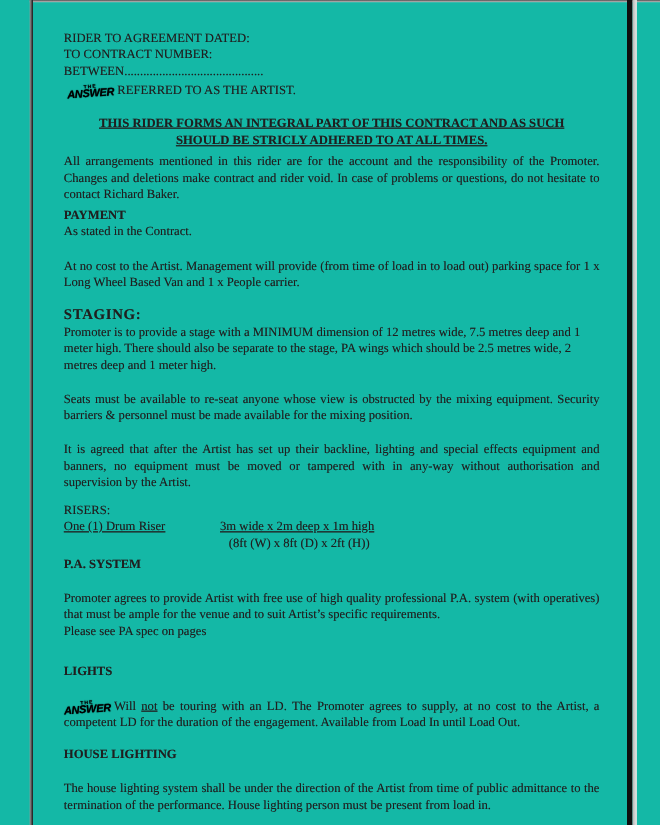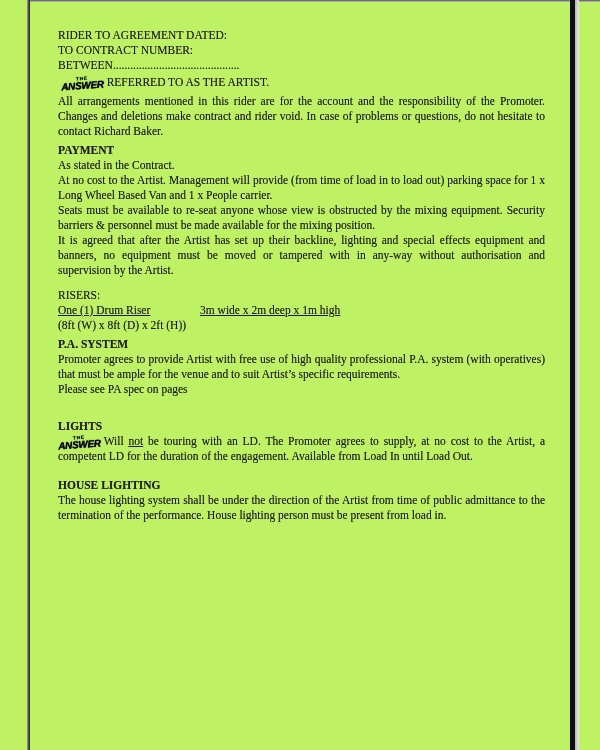--- a/index.html
+++ b/index.html
@@ -1,73 +1,79 @@
 <!DOCTYPE html>
 <html><head>
 <meta charset="utf-8">
 <style>
   html,body{margin:0;padding:0;background:#ffffff;}
-  .page{position:relative;width:600px;height:750px;background:#bef264;overflow:hidden;
+  .page{position:relative;width:600px;height:750px;background:#14b8a6;overflow:hidden;
         font-family:"Liberation Serif",serif;color:#1f1f1f;
         text-shadow:0 0 0.4px rgba(40,40,40,.55);}
   .edge-left{position:absolute;left:27px;top:0;bottom:0;width:3px;
              background:linear-gradient(to right,#9a9a9a,#161616);}
   .edge-right{position:absolute;left:570px;top:0;bottom:0;width:5px;background:#0e0e0e;}
   .edge-right-gray{position:absolute;left:575px;top:0;bottom:0;width:4px;
              background:linear-gradient(to right,#b5b5b5,#e9e9e9);}
   .edge-top{position:absolute;left:27px;right:0;top:0;height:2px;
              background:linear-gradient(to bottom,#4f4f4f,#c9c9c9);}
   .content{position:absolute;left:58px;top:28px;width:487px;font-size:11.5px;line-height:15px;}
   p{margin:0;}
   .b{font-weight:normal;}
   .u{text-decoration:underline;}
-  .just{text-align:justify;}
+  .just{text-align:justify;margin-top:16px;}
   .notice{margin-top:14px;text-align:center;font-weight:bold;font-size:11.5px;line-height:16px;
           text-decoration:underline;}
   .sec-heading{font-weight:bold;margin-top:4px;}
   .staging-heading{font-weight:bold;font-size:13.5px;letter-spacing:.6px;margin-top:12px;line-height:18px;}
   .mt2{margin-top:2px;}
   .mt4{margin-top:4px;}
   .mt10{margin-top:10px;}
   .mt14{margin-top:14px;}
   .mt20{margin-top:20px;}
   .logo{display:inline-block;text-align:center;line-height:1;transform:rotate(-4deg);
         vertical-align:-2px;margin:0 3px;color:#000;font-family:"Liberation Sans",sans-serif;
         text-shadow:0 0 1px #000;}
   .logo .logo-top{display:block;font-size:4.5px;font-weight:bold;letter-spacing:1px;margin-bottom:-1px;}
   .logo .logo-main{display:block;font-size:10px;font-weight:bold;font-style:italic;letter-spacing:-.3px;}
   .riser-row{display:flex;text-decoration:underline;}
   .riser-label{width:142px;flex:none;}
-  .riser-imperial{}
+  .riser-imperial{margin-left:150px;}
 </style>
 </head>
 <body>
 
 <div class="page">
   <div class="edge-top"></div>
   <div class="edge-left"></div>
   <div class="edge-right"></div>
   <div class="edge-right-gray"></div>
 
   <div class="content">
 
     <p>RIDER TO AGREEMENT DATED:</p>
     <p>TO CONTRACT NUMBER:</p>
     <p>BETWEEN............................................</p>
 
     <p class="mt2"><span class="logo"><span class="logo-top">THE</span><span class="logo-main">ANSWER</span></span><span>REFERRED TO AS THE ARTIST.</span></p>
 
+    <div class="notice">
+      <p>THIS RIDER FORMS AN INTEGRAL PART OF THIS CONTRACT AND AS SUCH</p>
+      <p>SHOULD BE STRICLY ADHERED TO AT ALL TIMES.</p>
+    </div>
 
     <p class="mt4 just">All arrangements mentioned in this rider are for the account and the responsibility of the Promoter.  Changes and deletions make contract and rider void.   In case of problems or questions, do not hesitate to contact Richard Baker.</p>
 
     <p class="sec-heading">PAYMENT</p>
     <p>As stated in the Contract.</p>
 
     <p class="just">At no cost to the Artist.   Management will provide (from time of load in to load out) parking space for 1 x Long Wheel Based Van and 1 x People carrier.</p>
 
+    <p class="staging-heading">STAGING:</p>
+    <p>Promoter is to provide a stage with a MINIMUM dimension of 12 metres wide, 7.5 metres deep and 1 meter high. There should also be separate to the stage, PA wings which should be 2.5 metres wide, 2 metres deep and 1 meter high.</p>
     <p class="just">Seats must be available to re-seat anyone whose view is obstructed by the mixing equipment. Security barriers &amp; personnel must be made available for the mixing position.</p>
     <p class="just">It is agreed that after the Artist has set up their backline, lighting and special effects equipment and banners, no equipment must be moved or tampered with in any-way without authorisation and supervision by the Artist.</p>
 
     <p class="mt10"><span class="b">RISERS</span><span>:</span></p>
     <div class="riser-row">
       <span class="riser-label">One (1) Drum Riser</span>
       <span>3m wide x 2m deep x 1m high</span>
     </div>
     <p class="riser-imperial">(8ft (W) x 8ft (D) x 2ft (H))</p>
 

